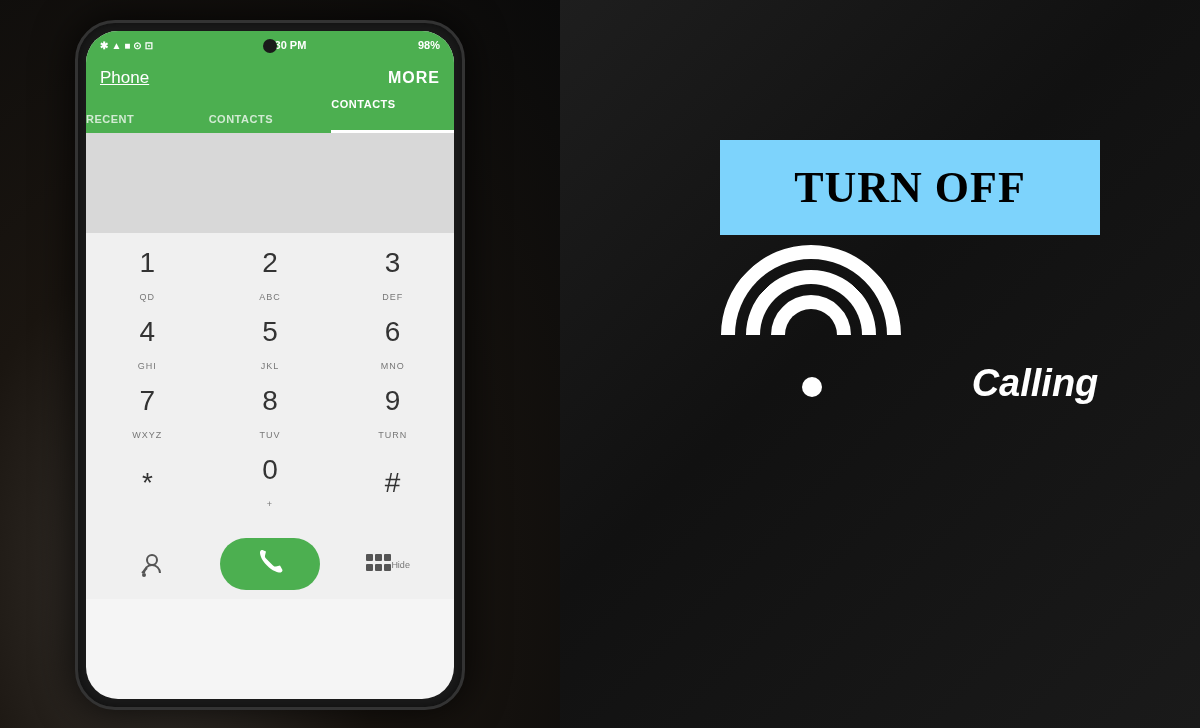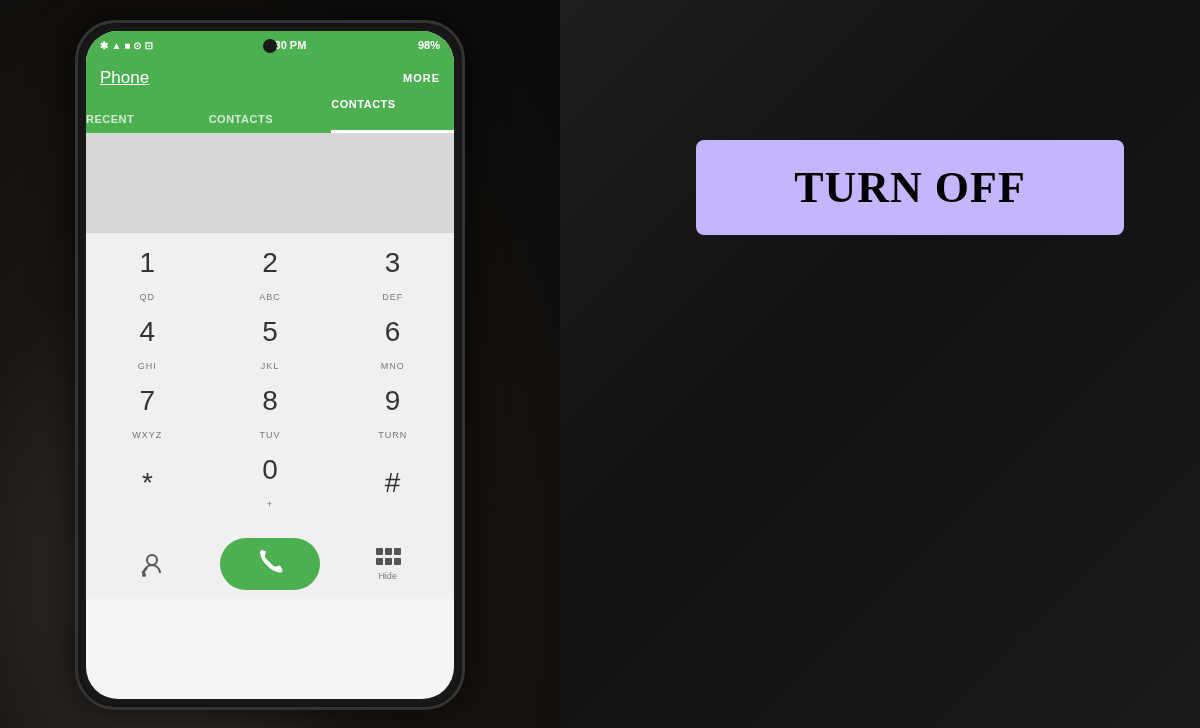--- a/index.html
+++ b/index.html
@@ -86,21 +86,21 @@
 
     .phone-title {
       color: white;
       font-size: 17px;
       font-weight: 500;
       text-decoration: underline;
     }
 
     .more-btn {
       color: white;
-      font-size: 11px;
+      font-size: 16px;
       font-weight: 600;
       letter-spacing: 1px;
     }
 
     
     .phone-tabs {
       background: #4caf50;
       height: 36px;
       display: flex;
       align-items: flex-end;
@@ -188,21 +188,20 @@
 
     .call-icon {
       color: white;
       font-size: 22px;
     }
 
     .bottom-icon {
       width: 50px;
       height: 50px;
       display: flex;
-      flex-direction: column;
       align-items: center;
       justify-content: center;
       color: #555;
       font-size: 20px;
     }
 
     .bottom-icon-label {
       font-size: 9px;
       color: #777;
       margin-top: 2px;
@@ -215,24 +214,24 @@
       top: 140px;
       width: 420px;
       display: flex;
       flex-direction: column;
       align-items: center;
       gap: 30px;
     }
 
     
     .turn-off-box {
-      background: #c4b5fd;
+      background: #7dd3fc;
       padding: 22px 60px;
-      border-radius: 8px;
-      width: 428px;
+      border-radius: 0;
+      width: 380px;
       text-align: center;
     }
 
     .turn-off-text {
       font-size: 44px;
       font-weight: 900;
       color: #000;
       font-family: Georgia, serif;
       letter-spacing: 1px;
     }
@@ -438,13 +437,22 @@
 
   </div>
 </div>
 
 <div class="right-content">
 
   <div class="turn-off-box">
     <span class="turn-off-text">TURN OFF</span>
   </div>
 
+  <div class="wifi-calling-row">
+    <div class="wifi-icon">
+      <div class="wifi-arc wifi-arc-1"></div>
+      <div class="wifi-arc wifi-arc-2"></div>
+      <div class="wifi-arc wifi-arc-3"></div>
+      <div class="wifi-dot"></div>
+    </div>
+    <span class="calling-text">Calling</span>
+  </div>
 </div>
 
 </body></html>

